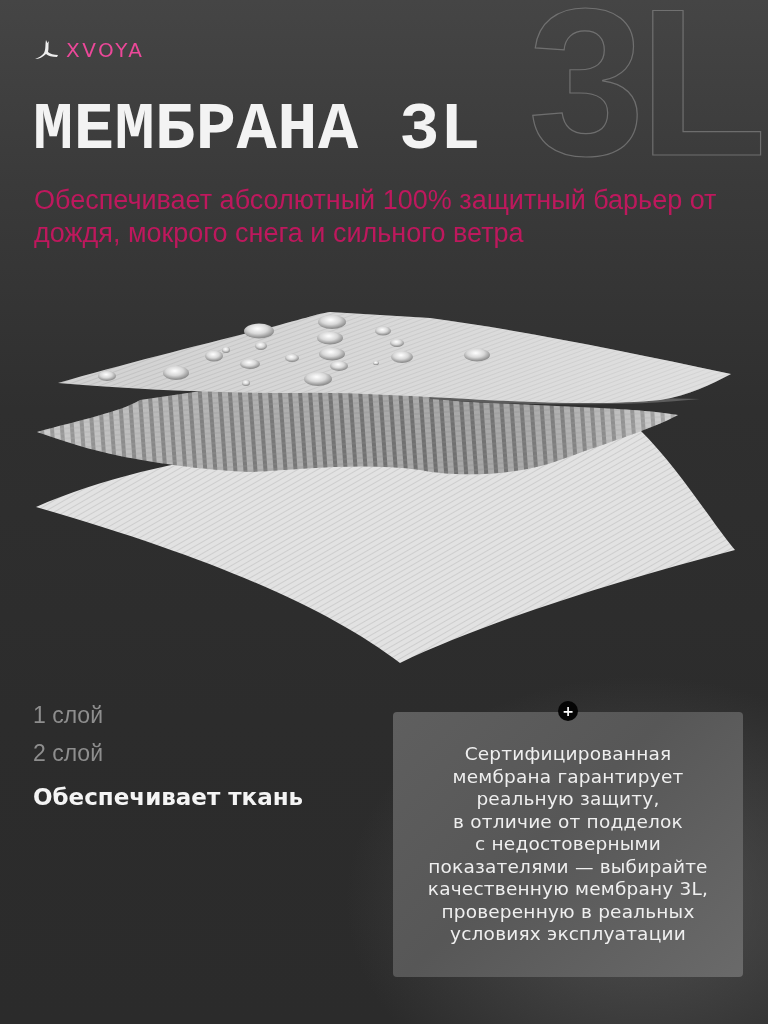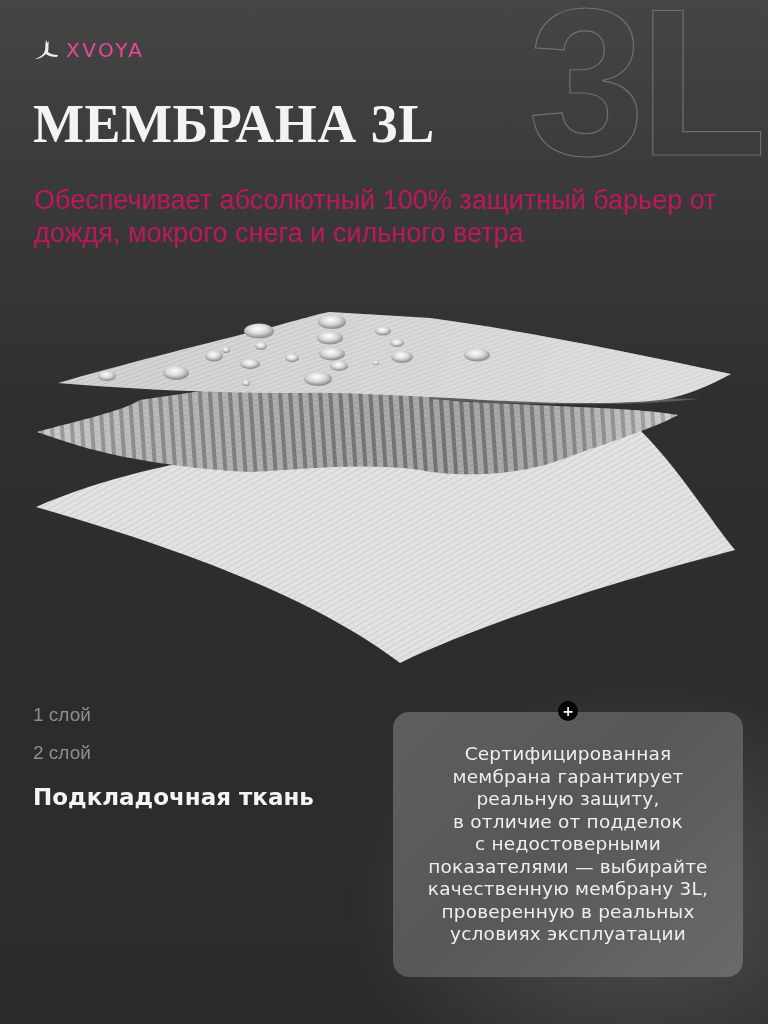--- a/index.html
+++ b/index.html
@@ -27,52 +27,52 @@
   .bg-3l {
     position: absolute; left: 528px; top: -22px;
     font-family: "Liberation Sans", sans-serif; font-weight: 700;
     font-size: 210px; line-height: 1; letter-spacing: -6px;
     color: transparent;
     -webkit-text-stroke: 1.2px rgba(150,150,150,0.55);
   }
 
   .title {
     position: absolute; left: 33px; top: 97px;
-    font-family: Liberation Serif, serif; font-weight: 700;
-    font-size: 54px; letter-spacing: 0.5px; color: #f3f3f3;
+    font-family: Liberation Mono, monospace; font-weight: 700;
+    font-size: 67px; letter-spacing: 0.5px; color: #f3f3f3;
     line-height: 1;
   }
 
   .subtitle {
     position: absolute; left: 34px; top: 184px; width: 700px;
     font-family: "Liberation Sans", sans-serif;
     font-size: 27px; line-height: 33px; color: #be185d;
   }
 
   
   .layers { position: absolute; left: 0; top: 290px; width: 768px; height: 390px; }
 
   
   .layer-list { position: absolute; left: 33px; top: 703px; width: 360px; }
   .layer-item { margin-bottom: 14px; }
   .layer-num {
     font-family: "Liberation Sans", sans-serif;
-    font-size: 19px; color: #8e8e8e; line-height: 24px; font-weight: 400;
+    font-size: 23px; color: #8e8e8e; line-height: 24px; font-weight: 400;
   }
   .layer-name {
     font-family: "DejaVu Sans", sans-serif; font-weight: 700;
     font-size: 23px; line-height: 29px; color: #f4f4f4; margin-top: 4px;
   }
   .layer-item:nth-child(2) { margin-top: 10px; }
   .layer-item:nth-child(3) { margin-top: 18px; }
 
   
   .card {
     position: absolute; left: 393px; top: 712px; width: 350px; height: 265px;
-    border-radius: 16px;
+    border-radius: 4px;
     background: linear-gradient(135deg, #5f5f5f 0%, #575757 45%, #6a6a6a 100%);
     display: flex; align-items: center; justify-content: center;
     padding: 18px 14px;
   }
   .card-text {
     font-family: "DejaVu Sans", sans-serif;
     font-size: 18.5px; line-height: 22.5px; color: #efefef;
     text-align: center; white-space: pre-line; letter-spacing: 0.2px;
   }
   .plus-badge {
@@ -172,21 +172,21 @@
 </svg>
 
 <div class="layer-list">
   <div class="layer-item">
     <div class="layer-num">1 слой</div>
   </div>
   <div class="layer-item">
     <div class="layer-num">2 слой</div>
   </div>
   <div class="layer-item">
-    <div class="layer-name">Подкладочная ткань</div>
+    <div class="layer-name">Обеспечивает ткань</div>
   </div>
 </div>
 
 <div class="card">
   <p class="card-text">Сертифицированная
 мембрана гарантирует
 реальную защиту,
 в отличие от подделок
 с недостоверными
 показателями — выбирайте

